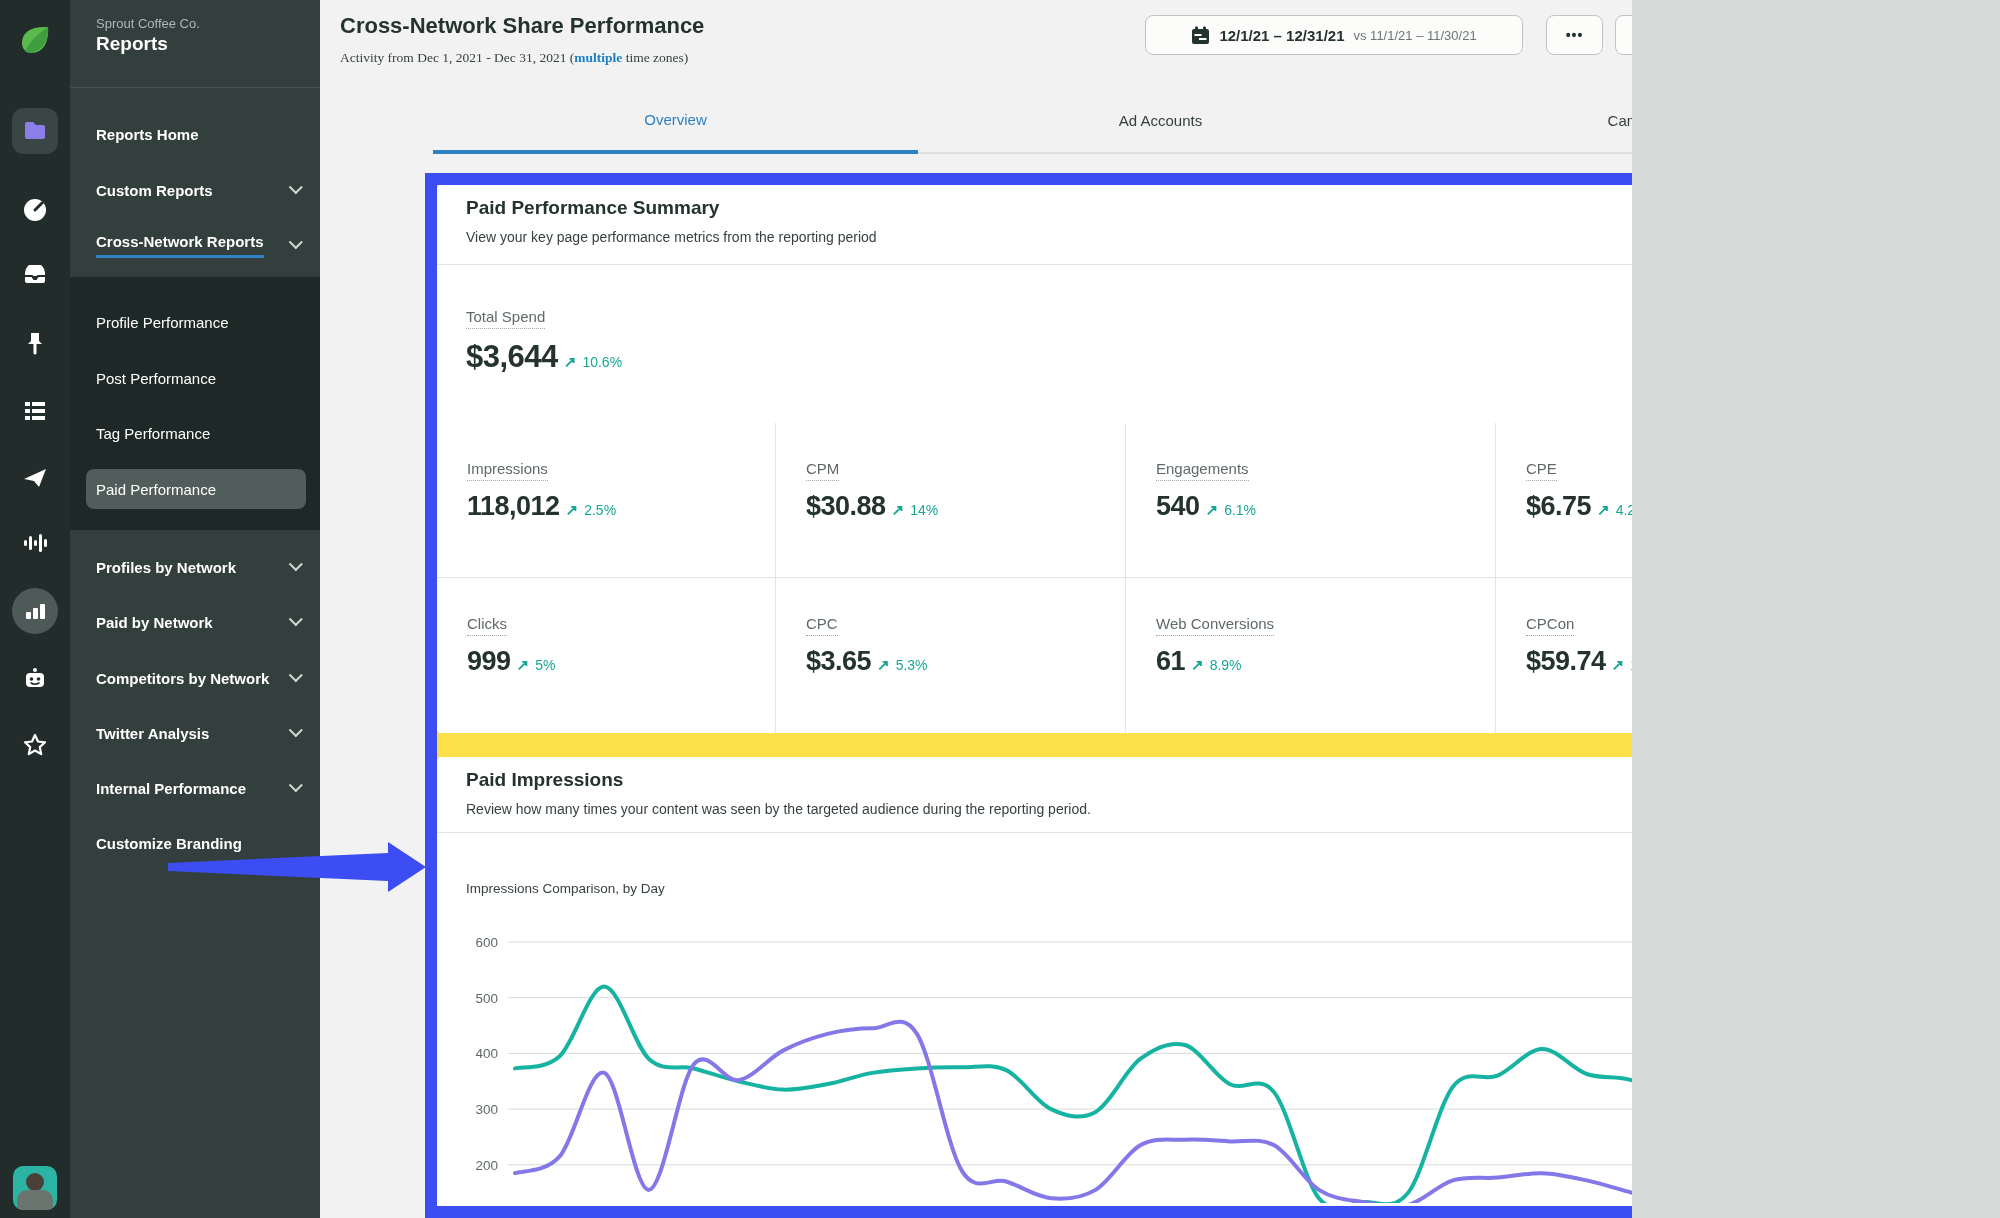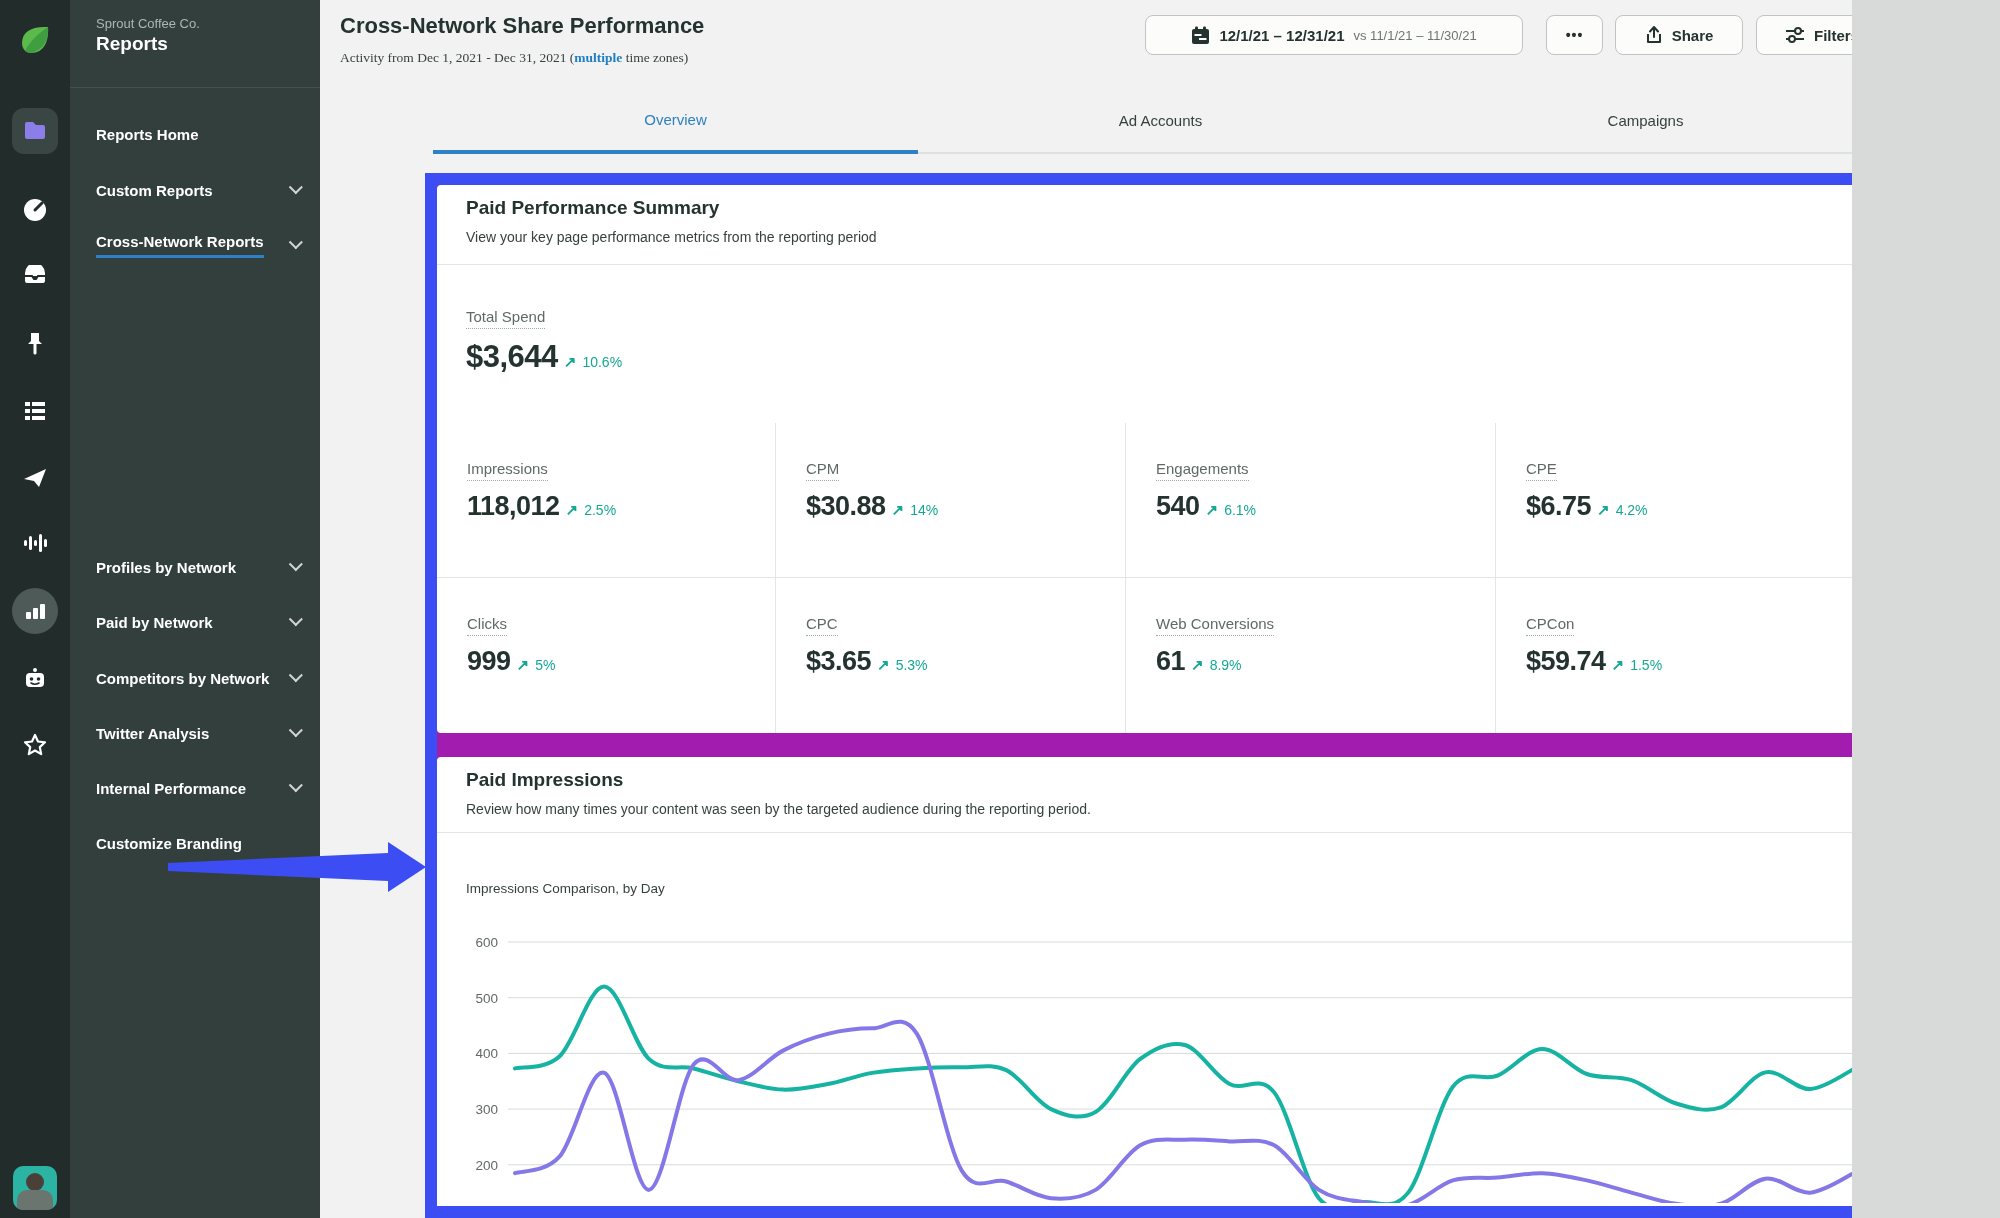--- a/index.html
+++ b/index.html
@@ -1,18 +1,18 @@
 <!DOCTYPE html>
 <html><head>
 <meta charset="utf-8">
 <style>
   * { margin:0; padding:0; box-sizing:border-box; }
   html,body { background:#d8dad9; }
   body { font-family:"Liberation Sans", sans-serif; }
-  .app { position:relative; width:1852px; height:1218px; background:#f1f2f1; overflow:hidden; }
+  .app { position:relative; width:1632px; height:1218px; background:#f1f2f1; overflow:hidden; }
 
   
   .rail { position:absolute; left:0; top:0; width:70px; height:1218px; background:#222d2b; z-index:3; }
   .rail .ric { position:absolute; left:22px; width:26px; height:26px; display:flex; align-items:center; justify-content:center; }
   .rail-btn { position:absolute; left:12px; width:46px; height:46px; border-radius:12px; display:flex; align-items:center; justify-content:center; }
   .rail-btn.folder { background:#3a4644; }
   .rail-btn.chartc { background:#4e5a57; border-radius:50%; }
   .avatar { position:absolute; left:13px; top:1166px; width:44px; height:44px; border-radius:10px; background:#2bb3a3; overflow:hidden; }
   .avatar .head { position:absolute; left:13px; top:7px; width:18px; height:18px; border-radius:50%; background:#4a4038; }
   .avatar .body { position:absolute; left:4px; top:24px; width:36px; height:24px; border-radius:10px 10px 0 0; background:#6b7570; }
@@ -36,21 +36,21 @@
   .btn { position:absolute; top:15px; height:40px; background:#fcfcfb; border:1px solid #bfc5c4; border-radius:8px; display:flex; align-items:center; justify-content:center; gap:9px; font-size:15px; font-weight:bold; color:#243330; cursor:pointer; z-index:1;}
   .btn .sub { font-weight:normal; font-size:13px; color:#6b7573; }
   .dots { letter-spacing:1px; font-size:14px; }
 
   
   .tabs { position:absolute; left:433px; top:88px; width:1455px; height:66px; display:flex; z-index:1;}
   .tab { flex:1; display:flex; align-items:center; justify-content:center; font-size:15px; color:#36413e; border-bottom:2px solid #dfe1e0; cursor:pointer; }
   .tab.active { color:#2e81c4; border-bottom:4px solid #2e81c4; }
 
   
-  .hibox { position:absolute; left:425px; top:173px; width:1475px; height:1045px; border:12px solid #3c4ef3; border-radius:0; background:#a21caf; overflow:hidden; z-index:2; }
+  .hibox { position:absolute; left:425px; top:173px; width:1475px; height:1045px; border:12px solid #3c4ef3; border-radius:0; background:#fde047; overflow:hidden; z-index:2; }
   .card { position:absolute; left:0; width:1451px; background:#fff; border-radius:4px; }
   .card1 { top:0; height:548px; }
   .card2 { top:572px; height:460px; }
   .card-head { position:absolute; left:0; top:0; width:100%; height:80px; border-bottom:1px solid #e4e6e5; }
   .c-title { position:absolute; left:29px; top:12px; font-size:19px; font-weight:bold; color:#243330; }
   .c-sub { position:absolute; left:29px; top:44px; font-size:14px; color:#36413e; }
   .m-label { font-size:15px; color:#5f6a66; border-bottom:1px dotted #a2aaa7; padding-bottom:3px; display:inline-block; cursor:help; }
   .m-valrow { display:flex; align-items:baseline; gap:6px; margin-top:10px; }
   .m-value { font-size:27px; font-weight:bold; color:#243330; letter-spacing:-0.5px; }
   .m-value.big { font-size:31px; }
@@ -180,20 +180,35 @@
     </div>
     <div class="sb-item" style="top:168px;">
       <span>Custom Reports</span>
       <span class="chev"></span>
     </div>
     <div class="sb-item" style="top:223px;">
       <span class="active-under">Cross-Network Reports</span>
       <span class="chev"></span>
     </div>
 
+    <div class="sb-sub">
+      <div class="pill"></div>
+      <div class="sb-item reg" style="top:23px;">
+        <span>Profile Performance</span>
+      </div>
+      <div class="sb-item reg" style="top:79px;">
+        <span>Post Performance</span>
+      </div>
+      <div class="sb-item reg" style="top:134px;">
+        <span>Tag Performance</span>
+      </div>
+      <div class="sb-item reg" style="top:190px;">
+        <span style="position:relative;">Paid Performance</span>
+      </div>
+    </div>
 
     <div class="sb-item" style="top:545px;">
       <span>Profiles by Network</span>
       <span class="chev"></span>
     </div>
     <div class="sb-item" style="top:600px;">
       <span>Paid by Network</span>
       <span class="chev"></span>
     </div>
     <div class="sb-item" style="top:656px;">

